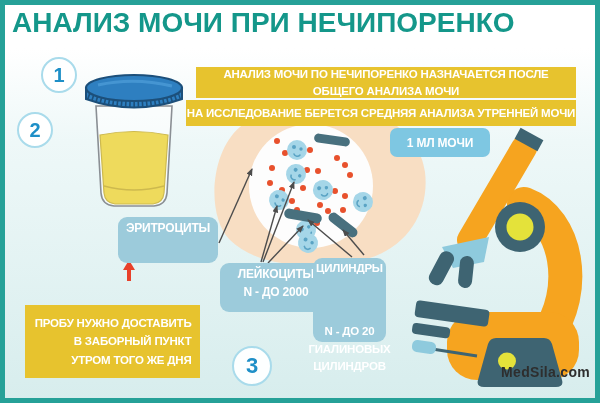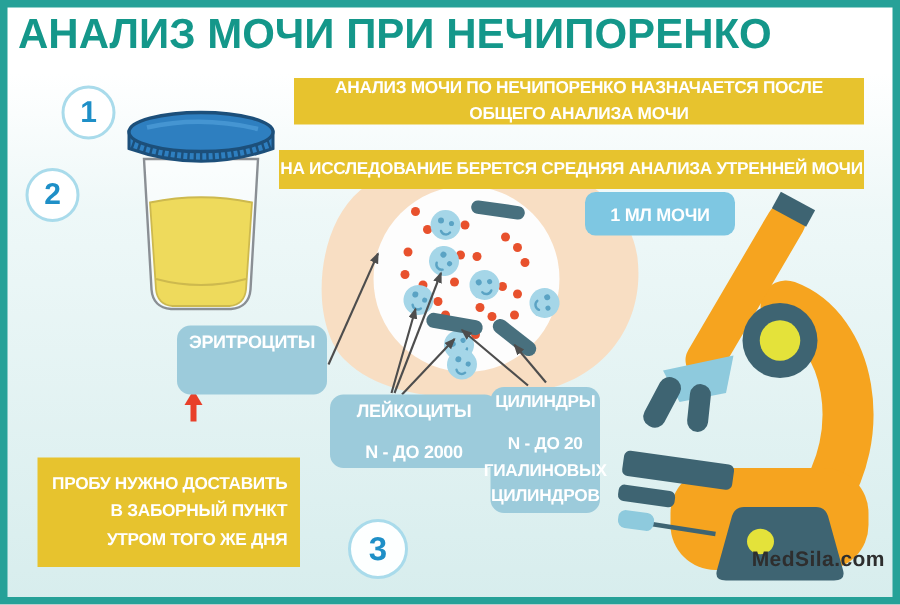--- a/index.html
+++ b/index.html
@@ -21,37 +21,37 @@
     color:#1e8fc7;font-weight:bold;
   }
   .step1{left:41px;top:57px;width:32px;height:32px;font-size:20px;}
   .step2{left:17px;top:112px;width:32px;height:32px;font-size:20px;}
   .step3{left:232px;top:346px;width:36px;height:36px;font-size:22px;}
   .banner{
     position:absolute;z-index:11;background:#e7c32e;color:#ffffff;
     font-weight:bold;font-size:11.5px;letter-spacing:-0.2px;text-align:center;
     display:flex;align-items:center;justify-content:center;line-height:1.45;
   }
-  .banner1{left:196px;top:52px;width:380px;height:31px;}
+  .banner1{left:196px;top:67px;width:380px;height:31px;}
   .banner1 span{max-width:345px;}
   .banner2{left:186px;top:100px;width:390px;height:26px;}
   .badge{
     position:absolute;left:390px;top:128px;width:100px;height:29px;z-index:11;
     background:#7ec7e2;border-radius:7px;color:#fff;font-weight:bold;font-size:12px;
     display:flex;align-items:center;justify-content:center;letter-spacing:-0.2px;
   }
   .label-box{
     position:absolute;z-index:11;background:#9ccbdb;border-radius:9px;color:#fff;
     font-weight:bold;font-size:12px;line-height:1.5;text-align:center;
-    display:flex;flex-direction:column;align-items:center;justify-content:space-between;
+    display:flex;flex-direction:column;align-items:center;justify-content:flex-start;
     letter-spacing:-0.2px;padding:2px 4px;box-sizing:border-box;
   }
   .eritro{left:118px;top:217px;width:100px;height:46px;}
   .leuko{left:220px;top:263px;width:112px;height:49px;}
-  .cyl{left:327px;top:258px;width:73px;height:84px;font-size:11.5px;}
+  .cyl{left:313px;top:258px;width:73px;height:84px;font-size:11.5px;gap:46px;}
   .note-box{
     position:absolute;left:25px;top:305px;width:175px;height:73px;z-index:11;
     background:#e7c32e;color:#fff;font-weight:bold;font-size:11.5px;line-height:1.6;
     display:flex;align-items:center;justify-content:center;text-align:right;
     letter-spacing:-0.2px;
   }
   .note-box span{max-width:158px;}
   .watermark{
     position:absolute;right:10px;bottom:23px;z-index:40;
     font-size:14px;font-weight:bold;color:#2e2e2e;letter-spacing:0.3px;

